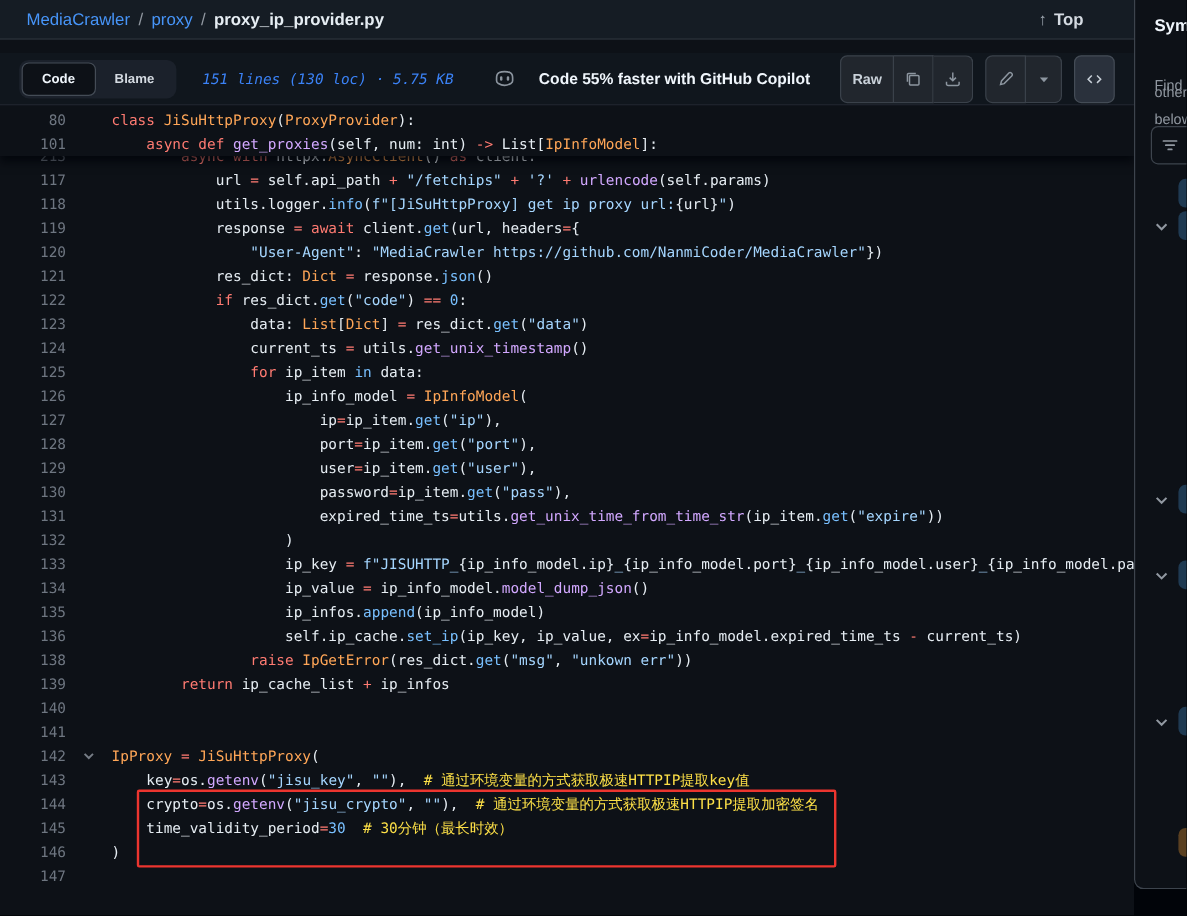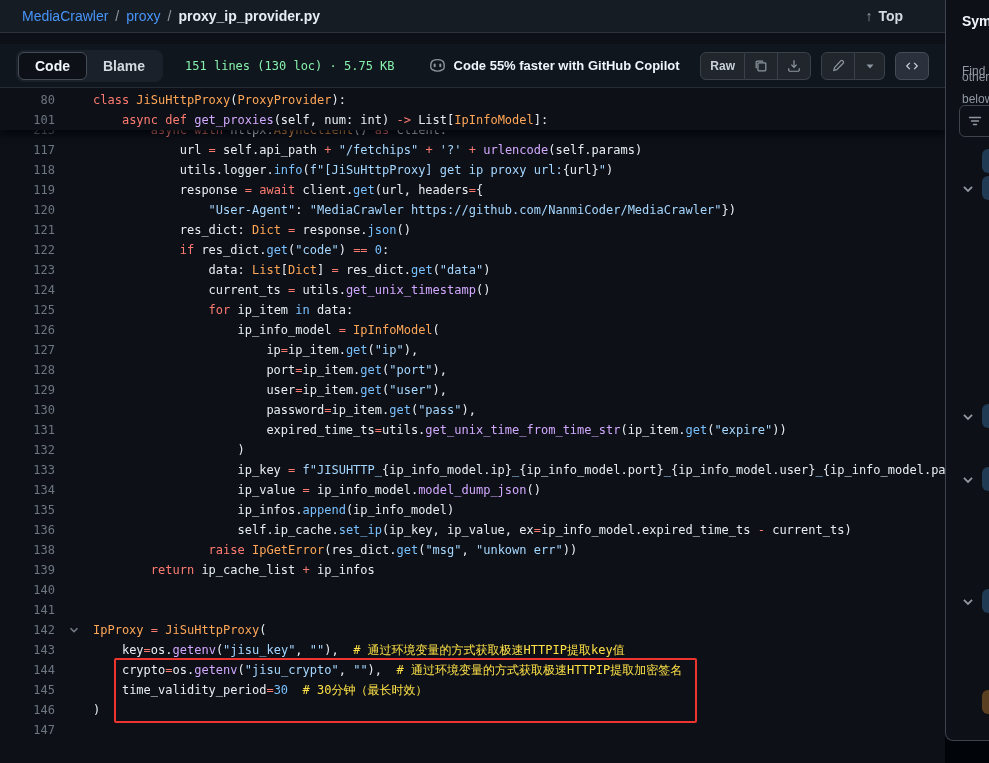--- a/index.html
+++ b/index.html
@@ -24,29 +24,29 @@
   #top-link { display:flex; align-items:center; gap:6px; font-size:14px; color:#d4dae1; font-weight:600; cursor:pointer; }
   #top-link .arrow { color:#9ba3ad; font-size:14px; }
 
   
   #toolbar {
     position:absolute; left:0; top:44px; width:945px; height:44px;
     background:#10161d; border-bottom:1px solid #262c36;
     display:flex; align-items:center; padding:0 16px;
   }
   .seg-wrap { background:#1b212b; border-radius:8px; padding:2px; display:flex; }
-  .seg { height:28px; padding:0 16px; display:flex; align-items:center; font-size:14px; font-weight:600; color:#d4dae1; border-radius:6px; cursor:pointer; }
+  .seg { height:28px; padding:0 16px; display:flex; align-items:center; font-size:11px; font-weight:600; color:#d4dae1; border-radius:6px; cursor:pointer; }
   .seg.active { background:#0d1117; border:1px solid #444c56; color:#f0f6fc; }
-  #file-meta { font-family:"DejaVu Sans Mono", monospace; font-size:12px; color:#86efac; margin-left:22px; }
-  #copilot { display:flex; align-items:center; gap:8px; margin-left:34px; cursor:pointer; }
+  #file-meta { font-family:"DejaVu Sans Mono", monospace; font-size:12px; color:#3b82f6; margin-left:22px;font-style:italic; }
+  #copilot { display:flex; align-items:center; gap:20px; margin-left:34px; cursor:pointer; }
   #copilot span { font-size:13px; font-weight:700; color:#f0f6fc; }
   #toolbar-right { margin-left:auto; display:flex; align-items:center; gap:10px; }
   .btn-group { display:flex; }
   .tbtn {
-    height:28px; min-width:30px; padding:0 9px; background:#21262d; border:1px solid #3a414a;
+    height:40px; min-width:30px; padding:0 9px; background:#21262d; border:1px solid #3a414a;
     color:#c9d1d9; font-size:12px; font-weight:600; display:flex; align-items:center; justify-content:center; cursor:pointer;
   }
   .btn-group .tbtn + .tbtn { border-left:none; }
   .btn-group .tbtn:first-child { border-radius:6px 0 0 6px; }
   .btn-group .tbtn:last-child { border-radius:0 6px 6px 0; }
   .btn-group .tbtn:only-child { border-radius:6px; }
   .tbtn.single { border-radius:6px; background:#2a313c; border-color:#444c56; }
   .tbtn svg { display:block; }
 
   

